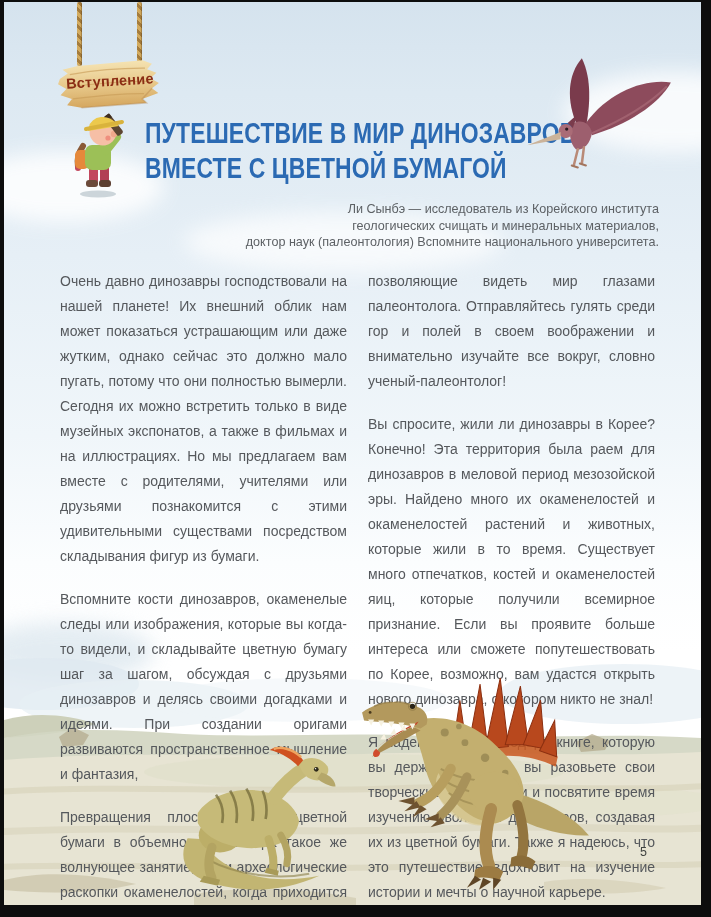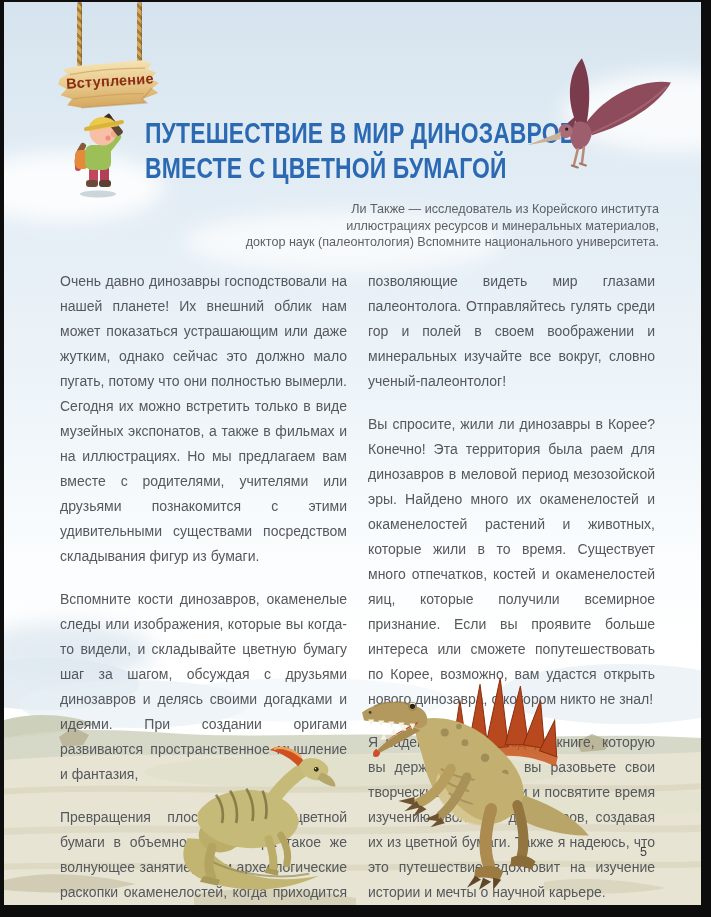--- a/index.html
+++ b/index.html
@@ -145,33 +145,33 @@
     <path d="M66,70 C74,66 82,70 84,80 C82,92 74,98 68,96 C62,90 60,78 66,70 Z" fill="#9d5f6e"></path>
     <path d="M70,96 L66,112 M76,94 L74,110" stroke="#b98a77" stroke-width="2.5" stroke-linecap="round"></path>
     <path d="M64,112 l6,2 M72,110 l6,2" stroke="#a3765f" stroke-width="2" stroke-linecap="round"></path>
     <path d="M60,70 L70,61 L65,75 Z" fill="#7a3b4c"></path>
     <circle cx="58" cy="78" r="7" fill="#aa6c77"></circle>
     <path d="M53,79 L20,92 L53,86 Z" fill="#cbb39a"></path>
     <circle cx="59" cy="76" r="1.6" fill="#2e1c22"></circle>
   </svg>
 
   <div class="author">
-    <div>Ли Также — исследователь из Корейского института</div>
-    <div>иллюстрациях ресурсов и минеральных материалов,</div>
+    <div>Ли Сынбэ — исследователь из Корейского института</div>
+    <div>геологических счищать и минеральных материалов,</div>
     <div>доктор наук (палеонтология) Вспомните национального университета.</div>
   </div>
 
   <div class="columns">
     <div class="col">
       <p>Очень давно динозавры господствовали на нашей планете! Их внешний облик нам может показаться устрашающим или даже жутким, однако сейчас это должно мало пугать, потому что они полностью вымерли. Сегодня их можно встретить только в виде музейных экспонатов, а также в фильмах и на иллюстрациях. Но мы предлагаем вам вместе с родителями, учителями или друзьями познакомится с этими удивительными существами посредством складывания фигур из бумаги.</p>
       <p>Вспомните кости динозавров, окаменелые следы или изображения, которые вы когда-то видели, и складывайте цветную бумагу шаг за шагом, обсуждая с друзьями динозавров и делясь своими догадками и идеями. При создании оригами развиваются пространственное мышление и фантазия,</p>
       <p>Превращения плоского листа цветной бумаги в объемного динозавра такое же волнующее занятие, как и археологические раскопки окаменелостей, когда приходится очень осторожно счищать землю кистью.</p>
     </div>
     <div class="col">
-      <p>позволяющие видеть мир глазами палеонтолога. Отправляйтесь гулять среди гор и полей в своем воображении и минеральных изучайте все вокруг, словно ученый-палеонтолог!</p>
+      <p>позволяющие видеть мир глазами палеонтолога. Отправляйтесь гулять среди гор и полей в своем воображении и внимательно изучайте все вокруг, словно ученый-палеонтолог!</p>
       <p>Вы спросите, жили ли динозавры в Корее? Конечно! Эта территория была раем для динозавров в меловой период мезозойской эры. Найдено много их окаменелостей и окаменелостей растений и животных, которые жили в то время. Существует много отпечатков, костей и окаменелостей яиц, которые получили всемирное признание. Если вы проявите больше интереса или сможете попутешествовать по Корее, возможно, вам удастся открыть нового динозавра, о котором никто не знал!</p>
       <p>Я надеюсь, что благодаря книге, которую вы держите в руках, вы разовьете свои творческие способности и посвятите время изучению эволюции динозавров, создавая их из цветной бумаги. Также я надеюсь, что это путешествие вдохновит на изучение истории и мечты о научной карьере.</p>
     </div>
   </div>
 
   <svg class="dino-left" viewBox="0 0 175 152">
     <path d="M20,95 C10,115 18,130 40,138 C75,150 115,148 150,132 C120,138 90,136 68,126 C50,118 38,106 36,96 Z" fill="#c2b572"></path>
     <path d="M40,116 C70,132 110,136 140,130" stroke="#8b7f48" stroke-width="2" fill="none" opacity=".6"></path>
     <ellipse cx="52" cy="92" rx="21" ry="17" fill="#bcae68"></ellipse>
     <path d="M44,104 C40,116 40,126 44,134" stroke="#b3a462" stroke-width="9" fill="none" stroke-linecap="round"></path>

